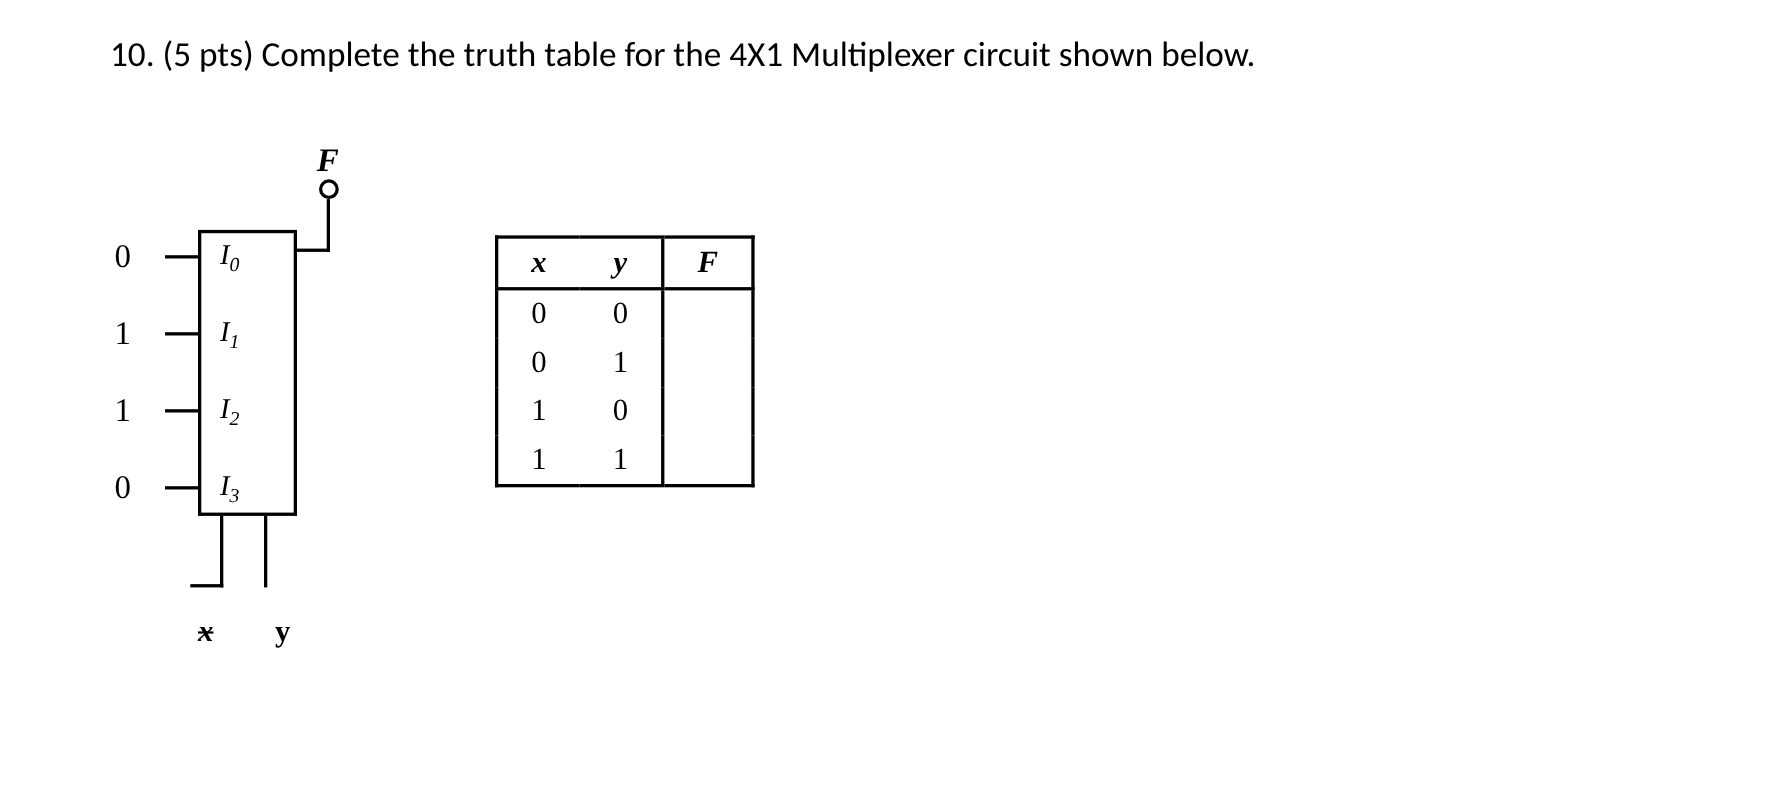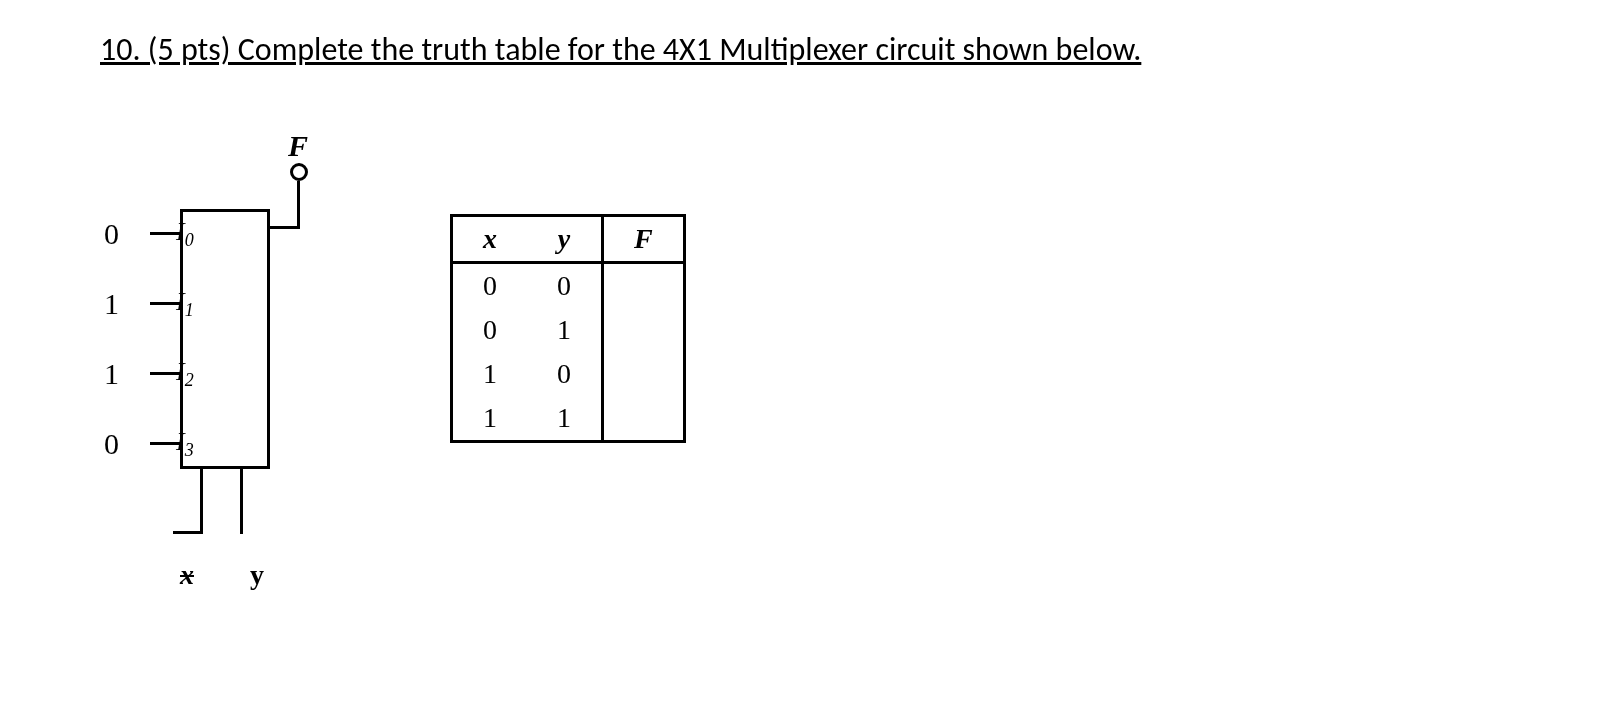--- a/index.html
+++ b/index.html
@@ -6,21 +6,20 @@
     body {
       background: #fff;
       font-family: Calibri, Arial, sans-serif;
       padding: 30px 100px;
       color: #000;
     }
     .question-text {
       font-size: 32px;
       font-weight: 400;
       margin-bottom: 60px;
-      text-decoration: underline;
     }
     .content-row {
       display: flex;
       gap: 60px;
       align-items: flex-start;
       margin-left: 0px;
     }
     .circuit-diagram {
       position: relative;
       width: 290px;
@@ -81,21 +80,21 @@
       position: absolute;
       font-size: 30px;
       font-family: 'Times New Roman', serif;
       left: 4px;
     }
     .input-label {
       position: absolute;
       font-size: 26px;
       font-style: italic;
       font-family: 'Times New Roman', serif;
-      left: 76px;
+      left: 100px;
       text-align: right;
     }
     .input-label sub {
       font-size: 18px;
       vertical-align: sub;
     }
     .select-wire-v {
       position: absolute;
       width: 3px;
       background: #000;

